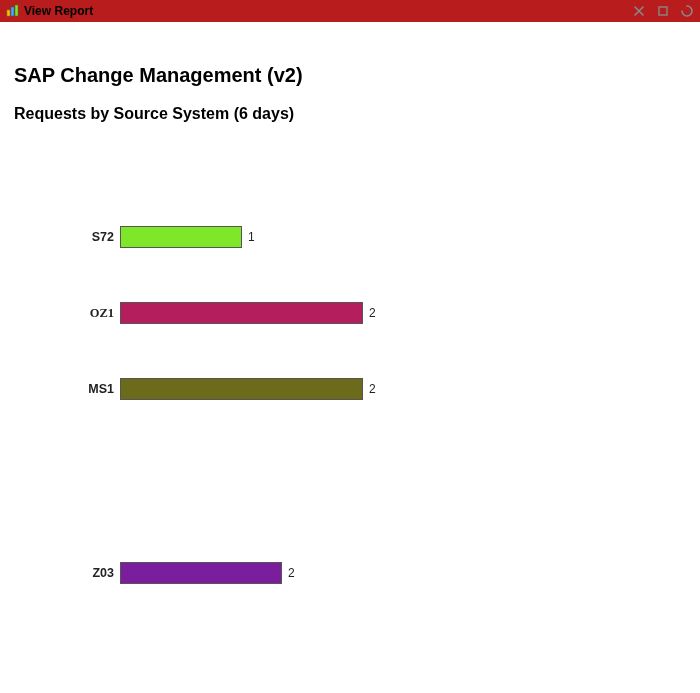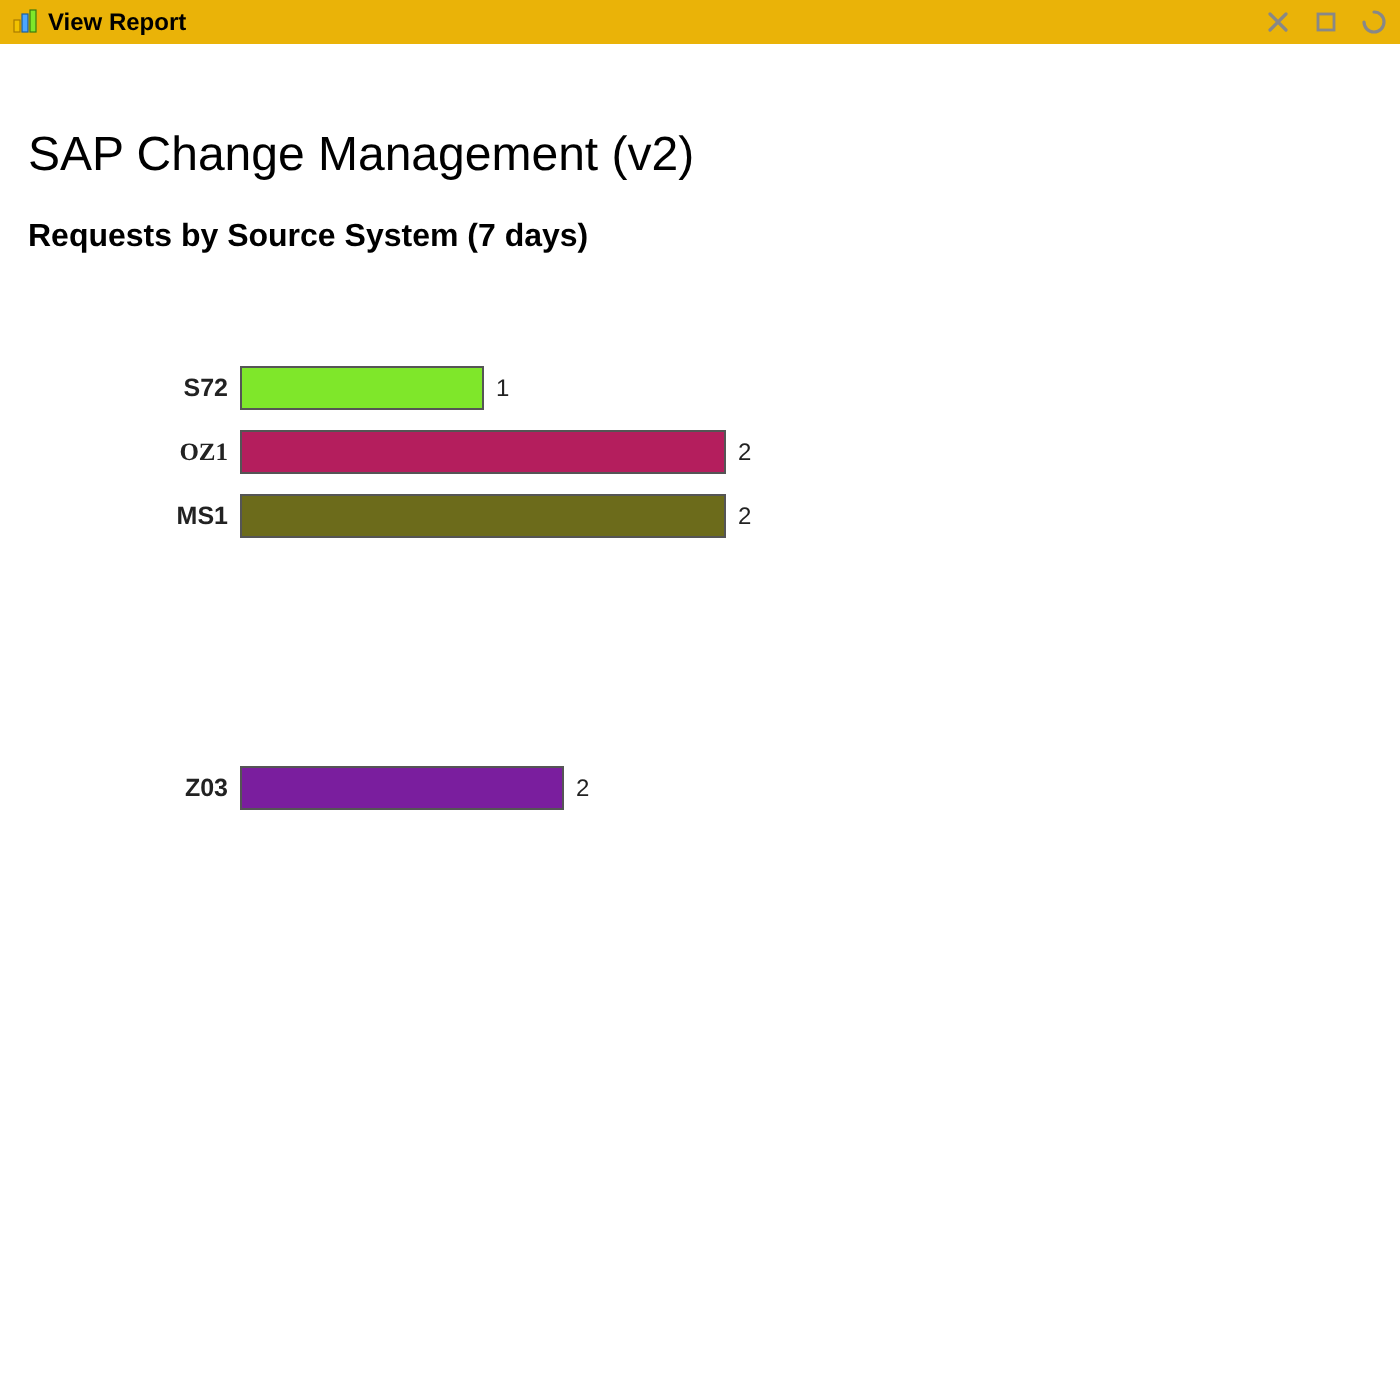--- a/index.html
+++ b/index.html
@@ -1,35 +1,35 @@
 <!DOCTYPE html>
 <html><head>
 <meta charset="utf-8">
 <style>
   * { box-sizing: border-box; margin: 0; padding: 0; }
   html, body { width: 700px; height: 693px; font-family: "Segoe UI", Arial, sans-serif; background: #fff; color: #000; }
   .titlebar {
     height: 22px;
-    background: #eab308;
+    background: #b91c1c;
     display: flex;
     align-items: center;
     padding: 0 6px;
     font-size: 12px;
     font-weight: 700;
   }
   .titlebar .icon { margin-right: 4px; display: inline-flex; align-items: center; }
   .titlebar .spacer { flex: 1; }
   .win-controls { display: flex; gap: 10px; align-items: center; color: #7a7a7a; }
   .win-controls > span { width: 14px; height: 14px; display: inline-flex; align-items: center; justify-content: center; cursor: pointer; }
   .content { padding: 18px 14px 40px 14px; }
-  h1.page-title { font-size: 24px; font-weight: 400; margin: 24px 0 18px 0; }
+  h1.page-title { font-size: 20px; font-weight: 700; margin: 24px 0 18px 0; }
   h2.section-title { font-size: 16px; font-weight: 800; margin: 8px 0 6px 0; }
   .chart-block { margin-bottom: 38px; }
   .chart-area { padding-top: 46px; padding-bottom: 20px; }
-  .bar-row { display: flex; align-items: center; height: 28px; margin-bottom: 4px; }
+  .bar-row { display: flex; align-items: center; height: 28px; margin-bottom: 4px; margin-top: 48px; }
   .bar-label { text-align: right; padding-right: 6px; font-size: 12.5px; font-weight: 700; color: #222; flex-shrink: 0; }
   .bar { height: 22px; border: 1.5px solid #555; }
   .bar-value { font-size: 12px; font-weight: 500; color: #222; padding-left: 6px; }
   svg.ico { display: block; }
 </style>
 </head>
 <body>
 
 <div class="titlebar">
   <span class="icon">
@@ -57,21 +57,21 @@
           <path d="M6 1 A5 5 0 1 1 1 6" fill="none" stroke="#888" stroke-width="1.6" stroke-linecap="round"></path>
         </svg>
     </span>
   </div>
 </div>
 
 <div class="content">
   <h1 class="page-title">SAP Change Management (v2)</h1>
   <div id="sections">
       <div class="chart-block">
-        <h2 class="section-title">Requests by Source System (7 days)</h2>
+        <h2 class="section-title">Requests by Source System (6 days)</h2>
         <div class="chart-area">
           <div class="bar-row">
             <div class="bar-label" style="width: 106px;">S72</div>
             <div class="bar" style="width: 122px; background: rgb(127, 231, 42);"></div>
             <div class="bar-value">1</div>
           </div>
           <div class="bar-row">
             <div class="bar-label" style="width: 106px; font-family: Liberation Serif, serif;">OZ1</div>
             <div class="bar" style="width: 243px; background: rgb(180, 30, 93);"></div>
             <div class="bar-value">2</div>

